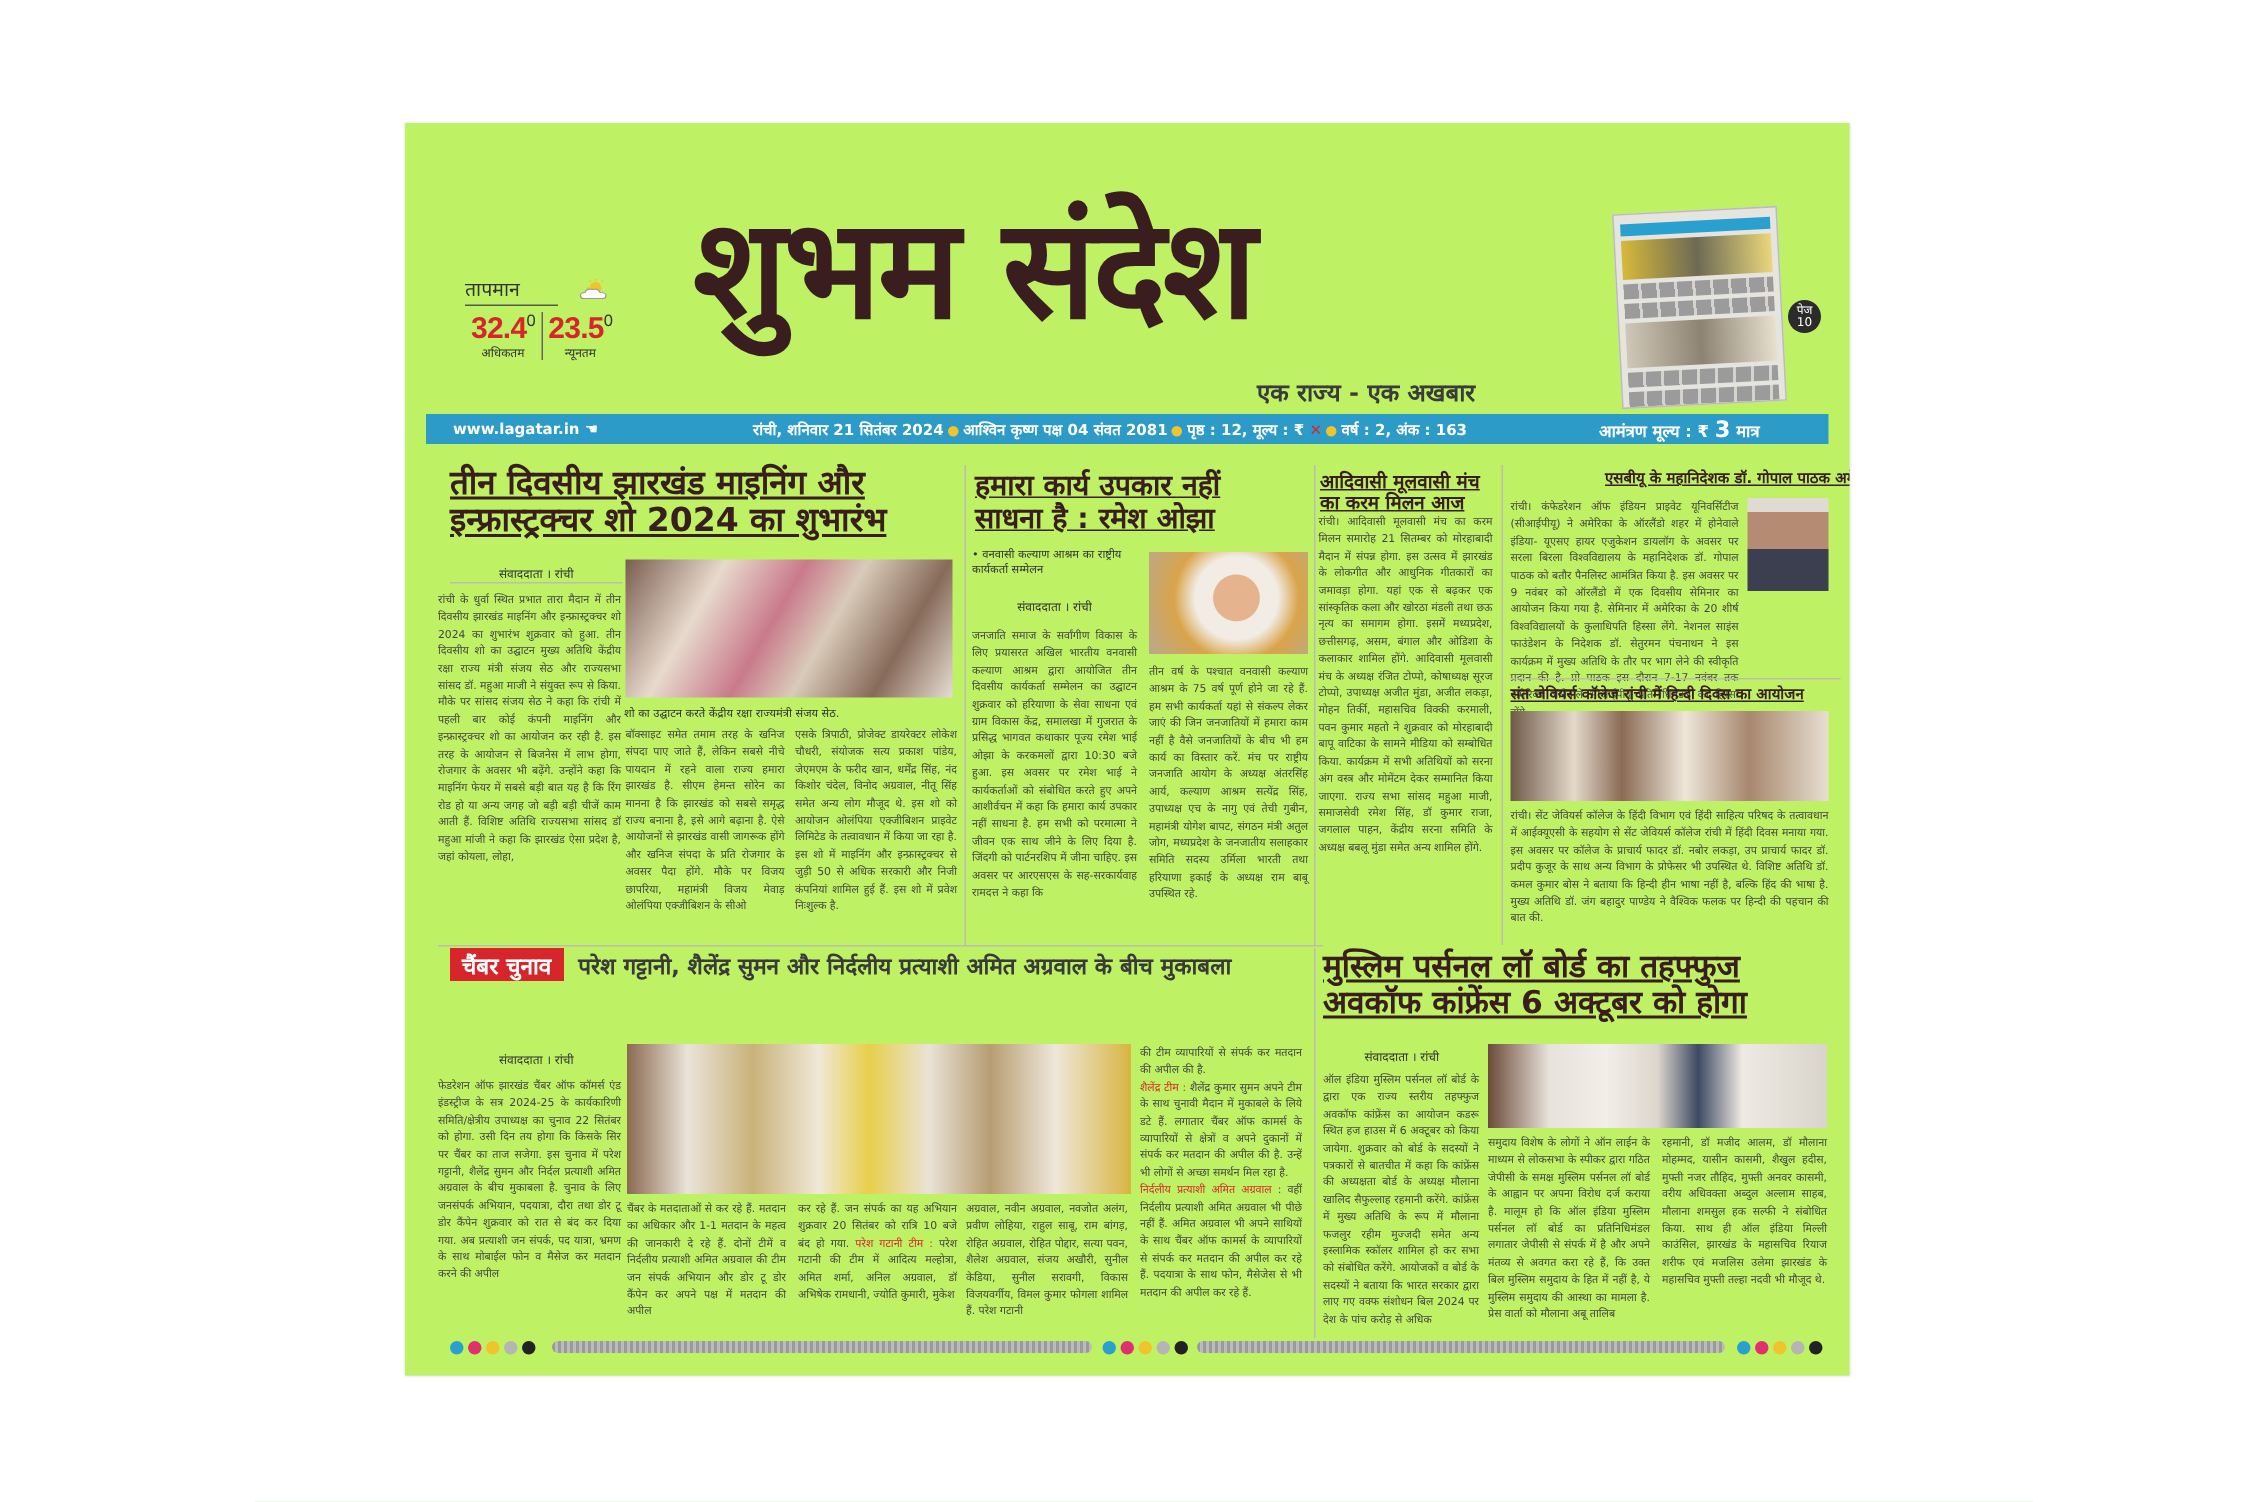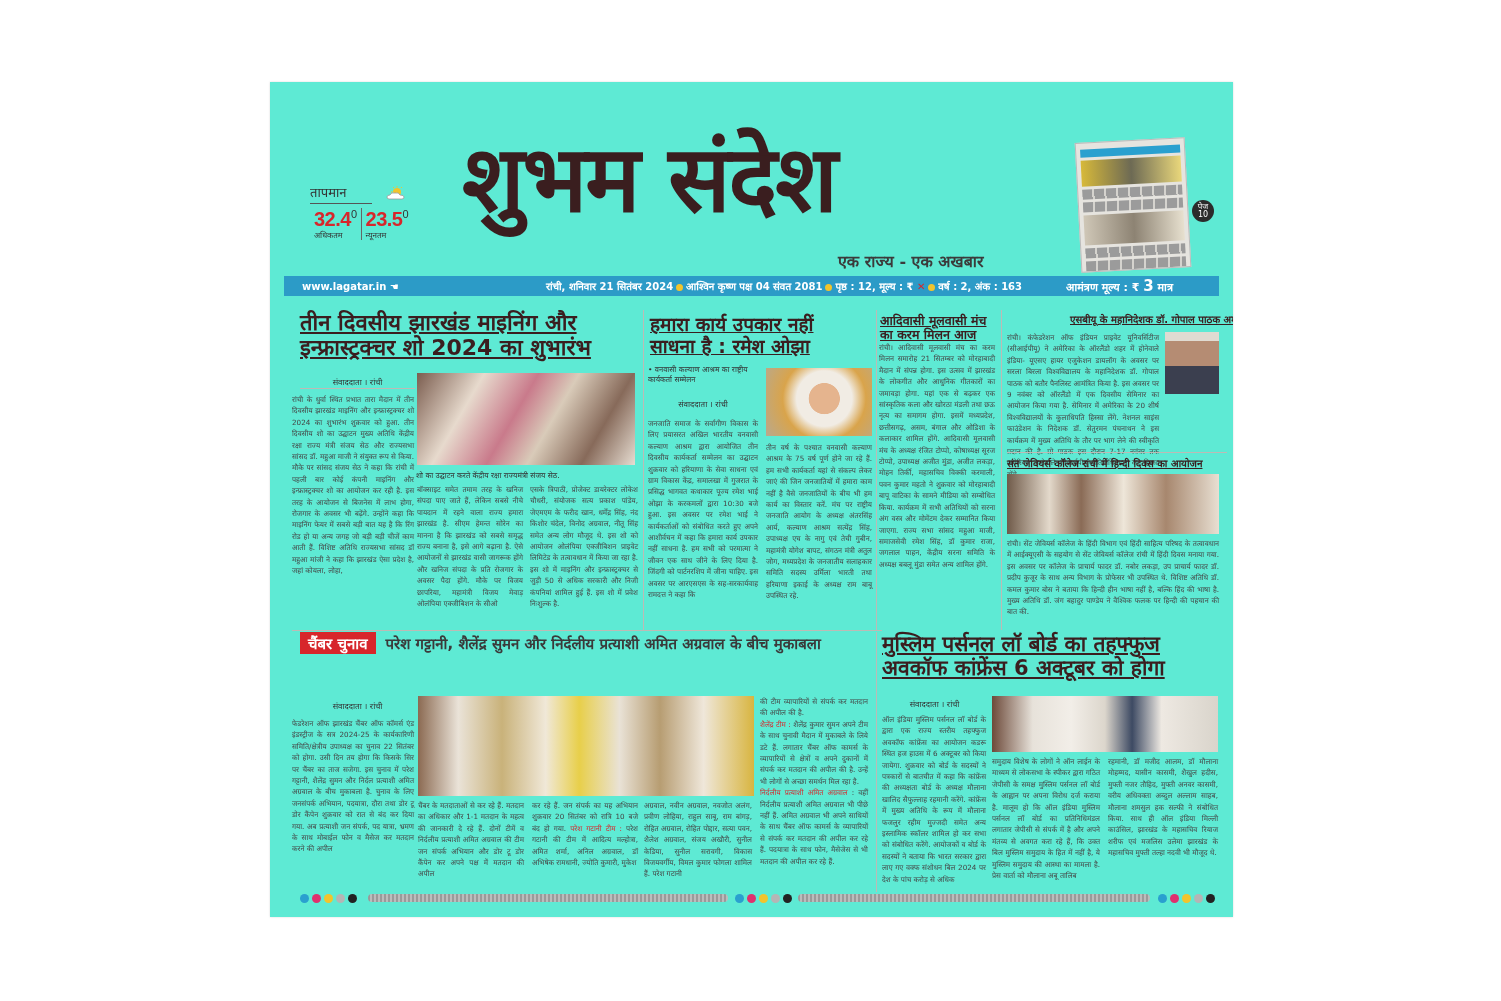--- a/index.html
+++ b/index.html
@@ -1,39 +1,39 @@
 <!DOCTYPE html>
 <html><head>
 <meta charset="utf-8">
 <style>
   html,body{margin:0;padding:0;background:#ffffff;}
   body{width:1501px;height:1001px;position:relative;overflow:hidden;font-family:"DejaVu Sans",sans-serif;}
-  .page{position:absolute;left:270px;top:82px;width:963px;height:835px;background:#5eead4;box-shadow:0 0 2px rgba(0,0,0,0.15);overflow:hidden;}
+  .page{position:absolute;left:270px;top:82px;width:963px;height:835px;background:#bef264;box-shadow:0 0 2px rgba(0,0,0,0.15);overflow:hidden;}
   .abs{position:absolute;}
   
   .temp-box{left:40px;top:100px;width:110px;}
   .temp-label{font-size:13px;color:#333;border-bottom:1px solid #555;padding-bottom:2px;width:62px;display:inline-block;}
   .sun{display:inline-block;width:22px;height:14px;margin-left:8px;vertical-align:middle;}
   .temps{margin-top:4px;display:flex;}
-  .tcell{padding:0 4px;}
+  .tcell{text-align:center;padding:0 4px;}
   .tcell + .tcell{border-left:1px solid #666;}
   .tval{font-family:"Liberation Sans",sans-serif;font-weight:bold;font-size:20px;color:#d7262b;letter-spacing:-0.5px;}
   .tval sup{font-size:11px;color:#333;font-weight:normal;}
   .tsub{font-size:8px;color:#333;margin-top:-2px;}
   .logo{left:192px;top:52px;font-family:"DejaVu Sans",sans-serif;font-weight:bold;font-size:92px;color:#3a1e1f;letter-spacing:-2px;line-height:1;}
   .tagline{left:568px;top:168px;font-size:16px;font-weight:bold;color:#3b3b3b;}
   .thumb{left:808px;top:58px;width:108px;height:128px;background:#e6e4df;border:1px solid #bbb;transform:rotate(-3deg);overflow:hidden;}
   .thumb .band{height:8px;background:#2aa0cf;margin:6px 4px 2px;}
   .thumb .block{margin:3px 4px;height:10px;background:repeating-linear-gradient(90deg,#9b9b9b 0 10px,#d5d3ce 10px 12px);}
   .thumb .photo{margin:3px 4px;height:26px;background:linear-gradient(90deg,#d7b93a,#6d6a54,#e9d77b);}
   .thumb .photo2{margin:3px 4px;height:30px;background:linear-gradient(90deg,#cfc7b7,#8d8373,#e7e0cf);}
   .thumb-badge{left:922px;top:118px;width:22px;height:22px;border-radius:50%;background:#2b2b2b;color:#fff;font-size:8px;display:flex;align-items:center;justify-content:center;text-align:center;line-height:1;}
   .infobar{left:14px;top:194px;width:935px;height:20px;background:#2c9bc7;color:#fff;font-size:10px;font-weight:bold;display:flex;align-items:center;}
   .infobar .site{padding-left:18px;width:200px;}
-  .infobar .dateline{flex:1;text-align:center;}
+  .infobar .dateline{flex:1;}
   .dot-y{display:inline-block;width:7px;height:7px;border-radius:50%;background:#f2c42c;margin:0 3px;vertical-align:middle;}
   .infobar .price{padding-right:46px;font-size:11px;}
   .infobar .price b{font-size:15px;}
   
   .hl{font-weight:bold;color:#3a1e1f;line-height:1.15;text-decoration:underline;}
   .body{font-size:7.2px;color:#444;line-height:11.4px;text-align:justify;}
   .by{font-size:8px;color:#333;text-align:center;}
   .photo{background:linear-gradient(135deg,#b89c84,#e5d8c8 40%,#b66b6b 60%,#d7c9b4);}
   .vline{position:absolute;width:1px;background:#bdbbb5;}
   .hline{position:absolute;height:1px;background:#bdbbb5;}

